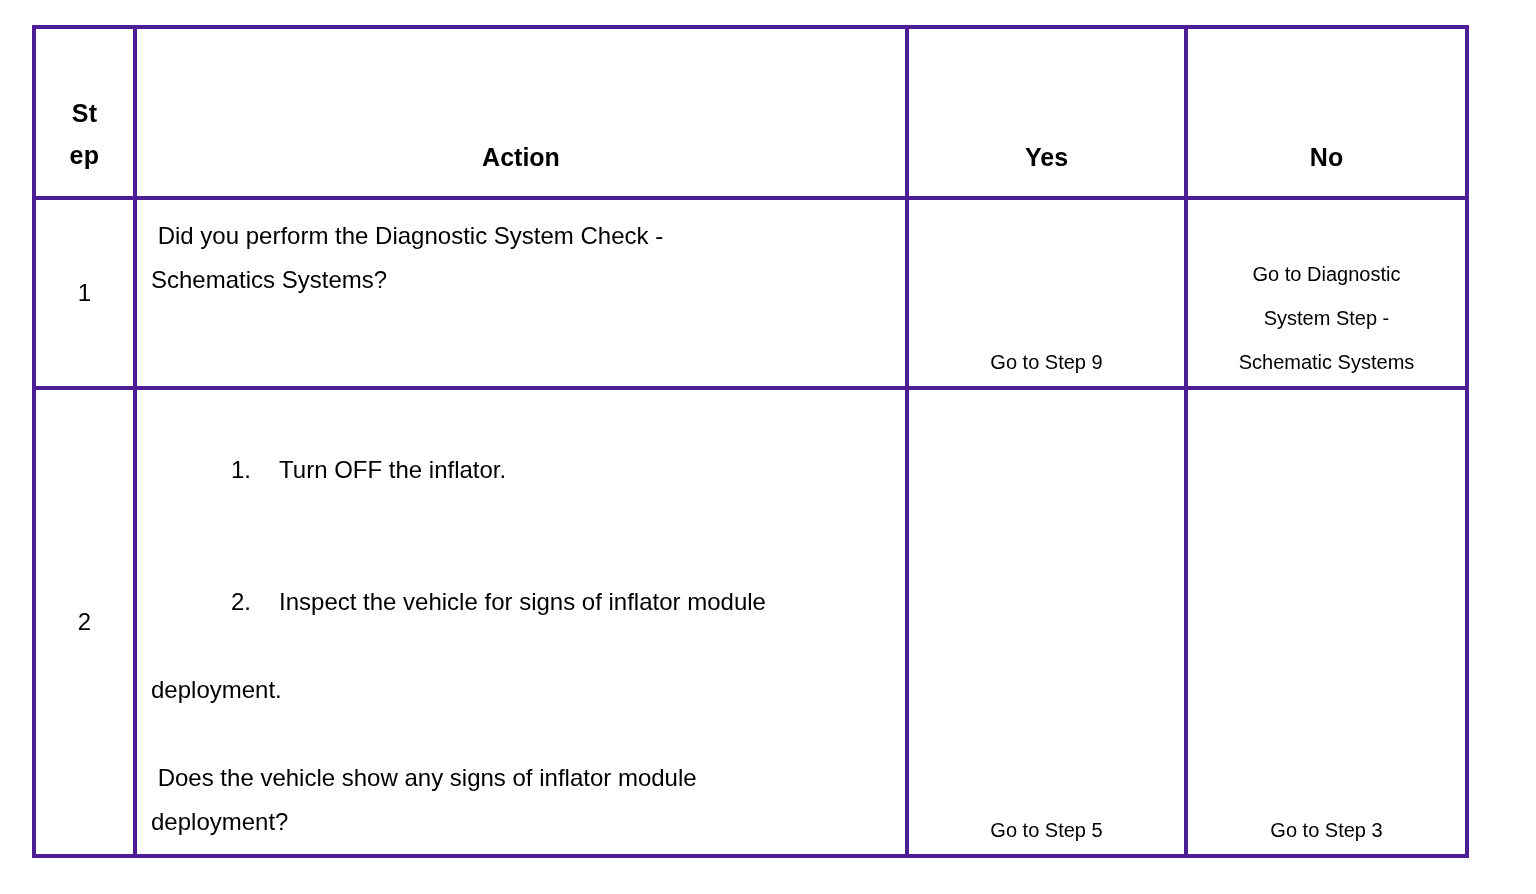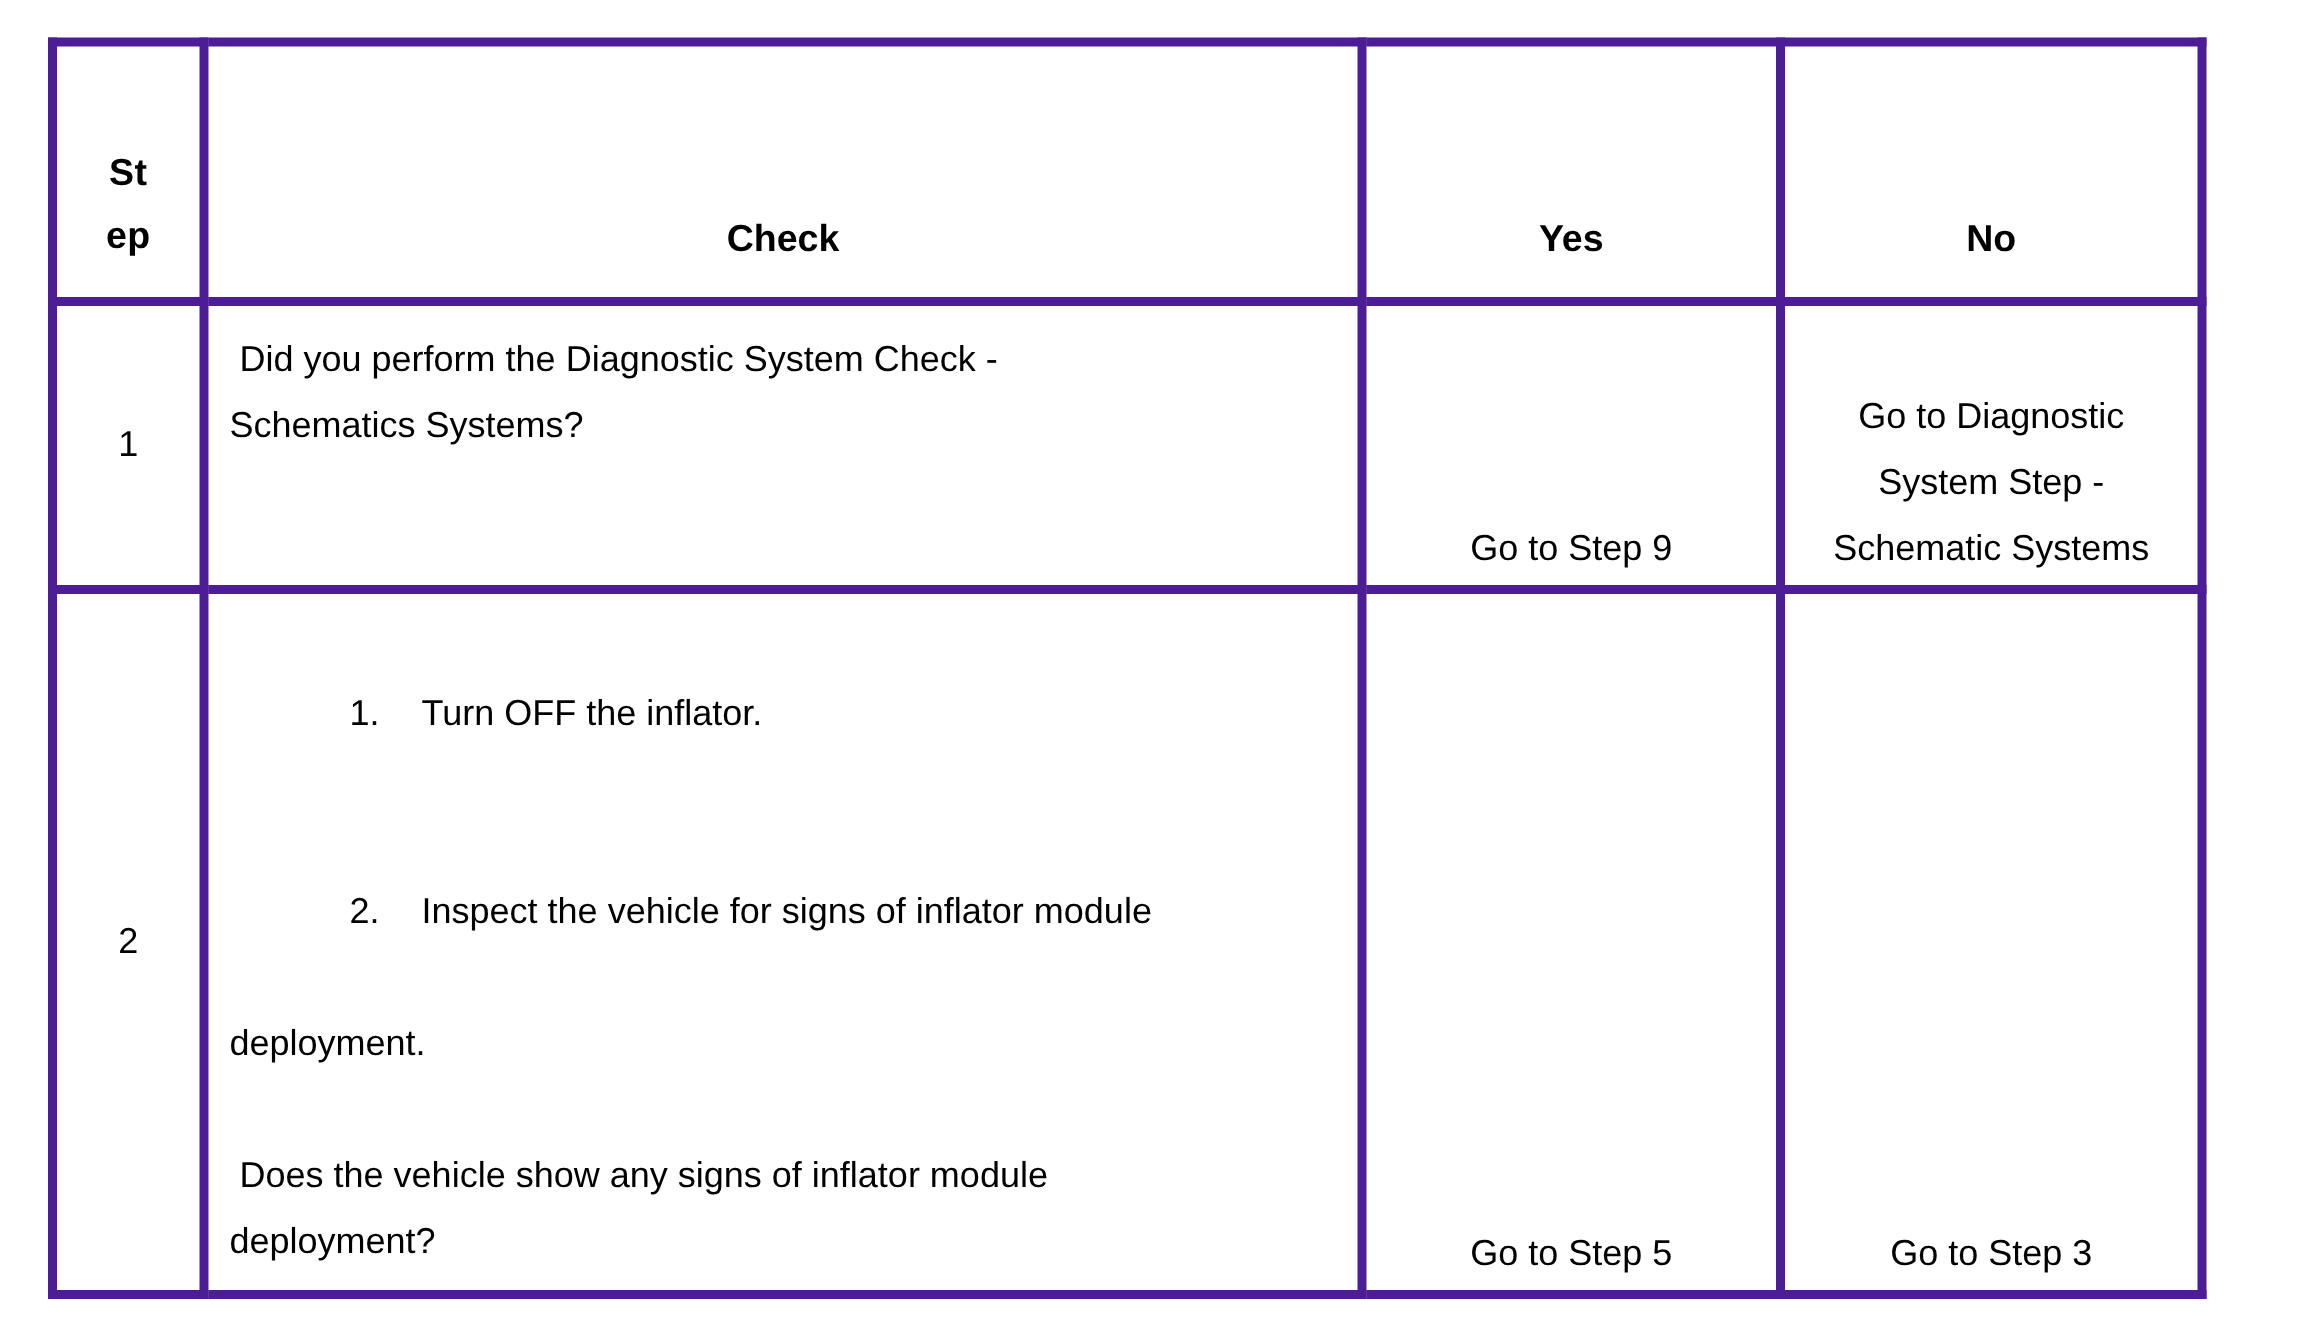--- a/index.html
+++ b/index.html
@@ -29,21 +29,21 @@
     left: 32px;
     top: 25px;
     width: 1433px;          
     border-collapse: collapse;
     background: #ffffff;
     table-layout: fixed;
     border: 4px solid #000000;
   }
   .diag-table td,
   .diag-table th {
-    border: 6px solid #4c1d95;
+    border: 4px solid #4c1d95;
     padding: 0;
     background: #ffffff;
     vertical-align: bottom;
     color: #000000;
   }
 
   
   col.c-step   { width: 101px; }
   col.c-action { width: 772px; }
   col.c-yes    { width: 279px; }
@@ -99,21 +99,21 @@
     text-align: left;
     padding: 14px 12px 10px 14px;
     font-size: 24px;
     line-height: 44px;
     font-stretch: condensed;
     margin-top: 21px;
   }
   td.branch-cell {
     vertical-align: bottom;
     text-align: center;
-    font-size: 24px;
+    font-size: 20px;
     line-height: 44px;
     padding-bottom: 2px;
     font-stretch: condensed;
   }
 
   
   tr.row-1 td { height: 162px; }
   tr.row-2 td { height: 288px; }
 
   .action-line      { display: block; white-space: pre; }
@@ -139,21 +139,21 @@
       <col class="c-action">
       <col class="c-yes">
       <col class="c-no">
     </colgroup>
 
     <thead>
       <tr class="header-row">
         <th class="th-step">
           <span class="step-wrap">Step</span>
         </th>
-        <th class="th-action">Check</th>
+        <th class="th-action">Action</th>
         <th class="th-yes">Yes</th>
         <th class="th-no">No</th>
       </tr>
     </thead>
 
     <tbody>
 
 
       <tr class="row-1">
         <td class="step-cell">1</td>

